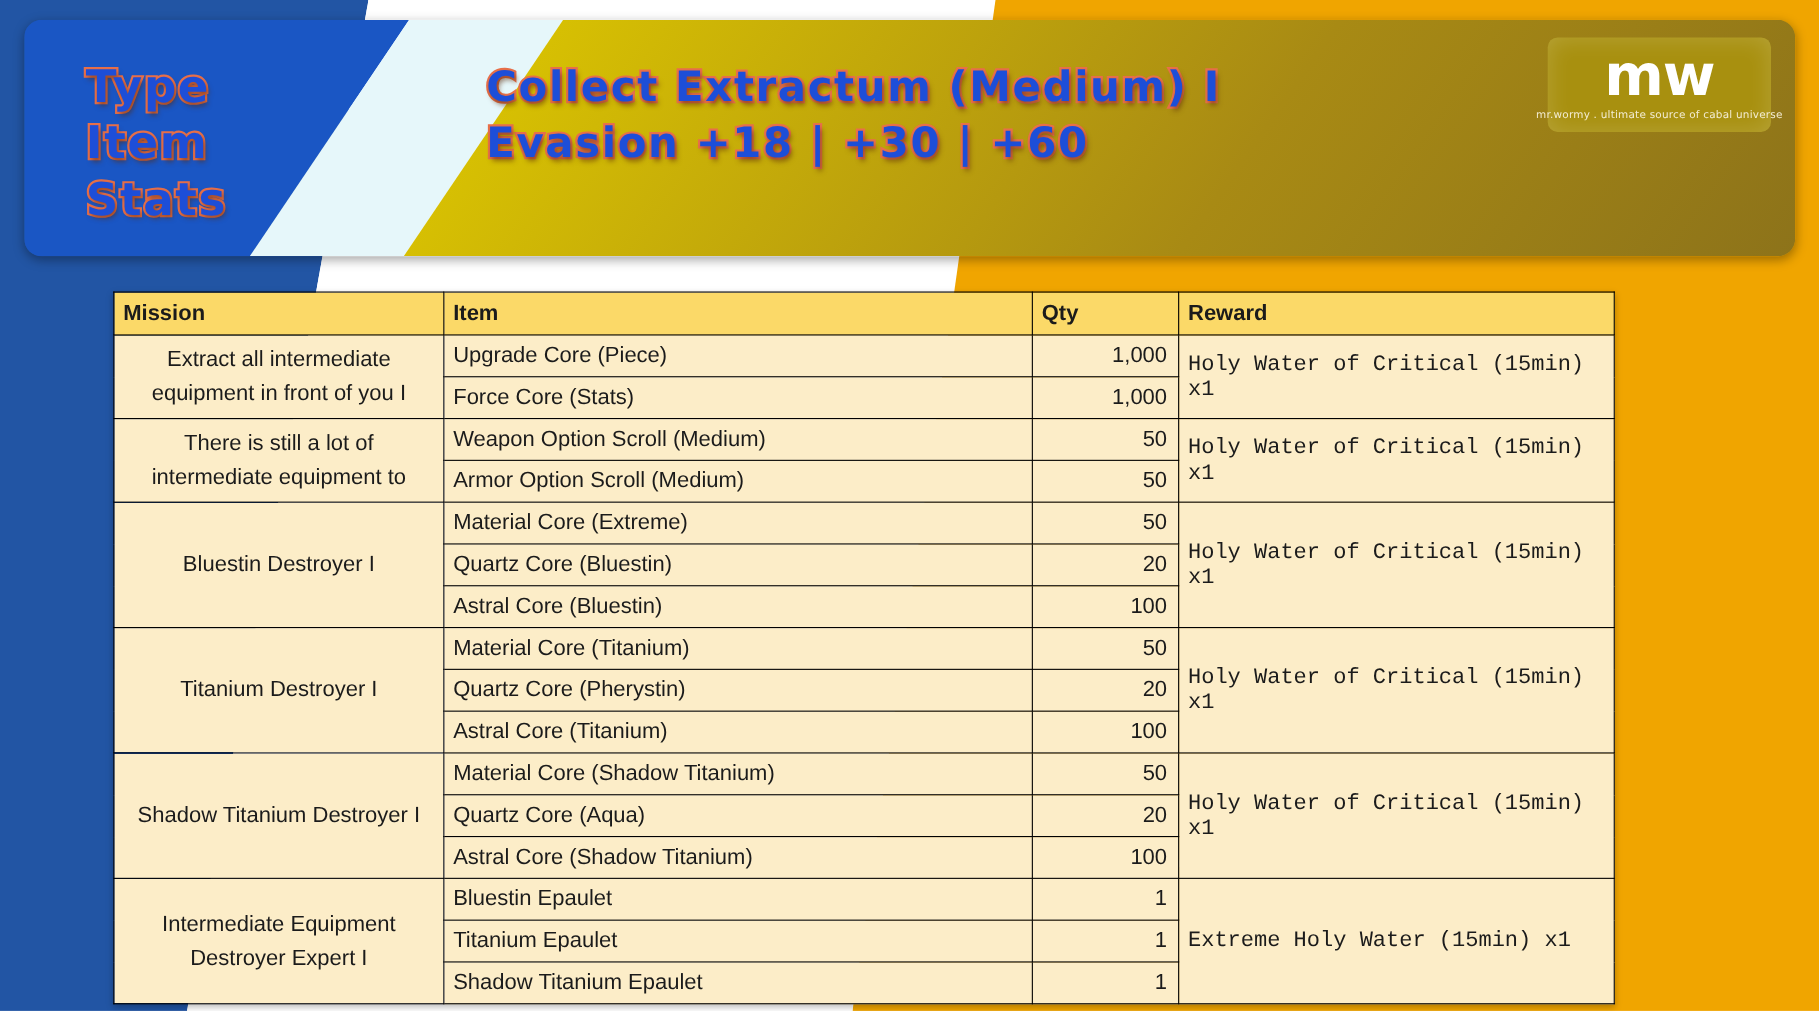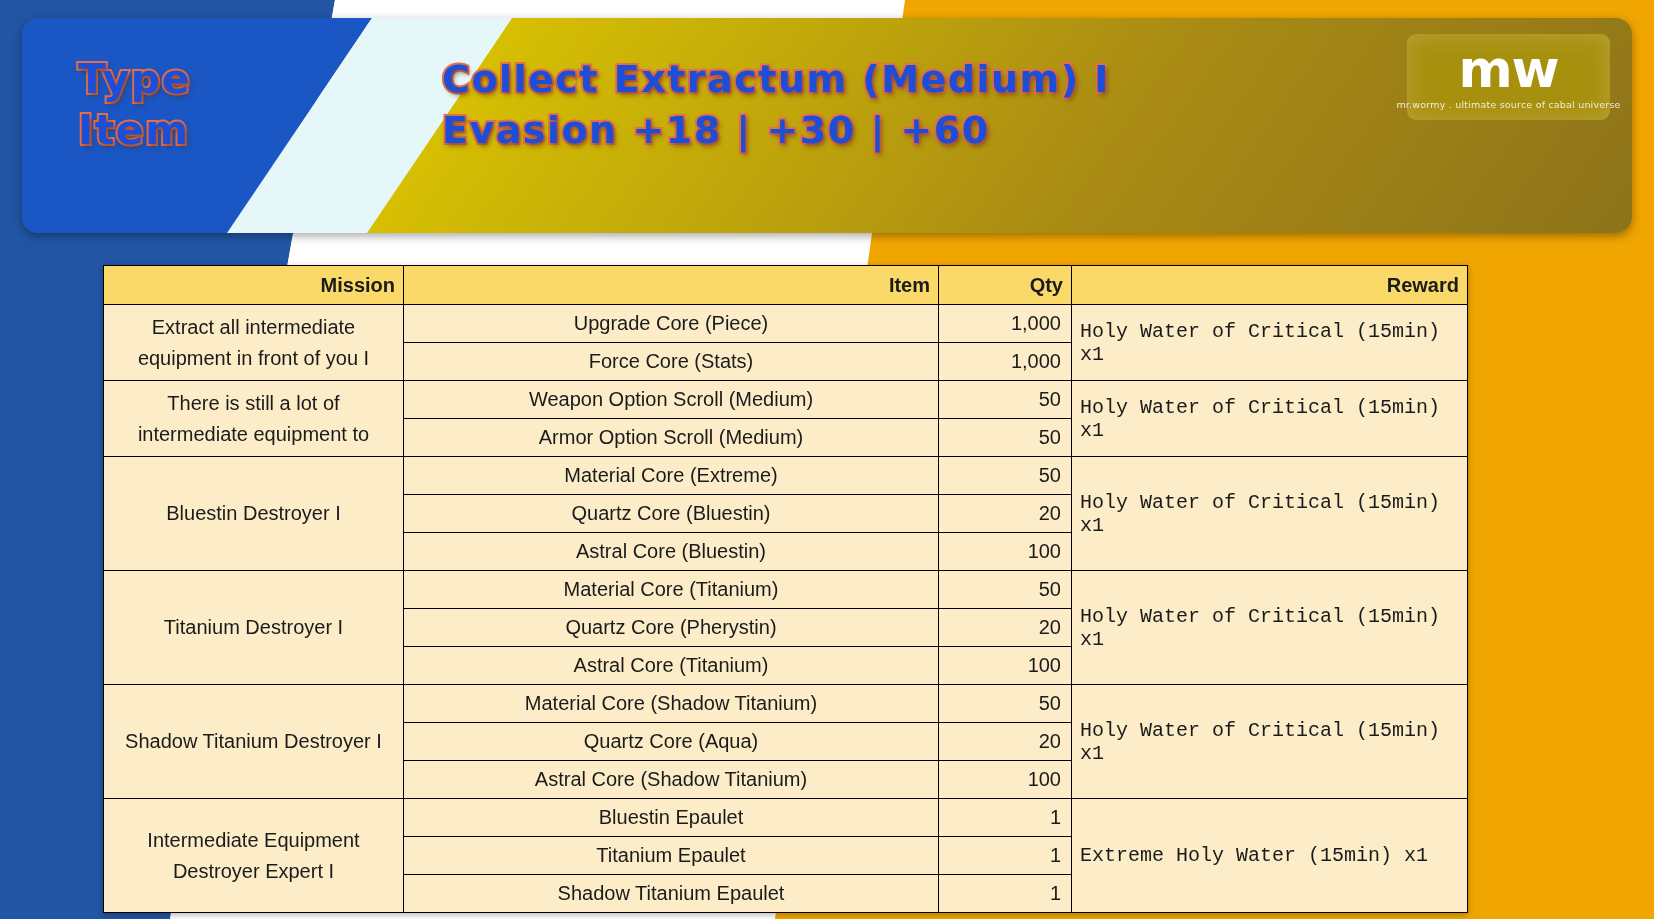--- a/index.html
+++ b/index.html
@@ -171,32 +171,31 @@
     border: 1px solid #000000;
     font-family: "Liberation Sans", sans-serif;
     font-size: 20px;
     color: #1b1b1b;
     padding: 2px 8px;
     background: #fcedc8;
   }
   #quest-table th {
     background: #fbd968;
     font-weight: bold;
-    text-align: right;
+    text-align: left;
     height: 34px;
     font-size: 20px;
   }
   #quest-table td.mission-cell {
     text-align: center;
     vertical-align: middle;
     line-height: 31px;
     overflow: hidden;
   }
   #quest-table td.item-cell {
-    text-align: center;
     vertical-align: middle;
     height: 33px;
   }
   #quest-table td.qty-cell {
     text-align: right;
     vertical-align: middle;
     padding-right: 10px;
   }
   #quest-table td.reward-cell {
     text-align: left;
@@ -218,20 +217,21 @@
 </div>
 
 <div id="header-panel">
   <div class="hp-layer hp-blue"></div>
   <div class="hp-layer hp-pale"></div>
   <div class="hp-layer hp-gold"></div>
 
   <div class="hdr-labels">
     <div class="gm-text">Type</div>
     <div class="gm-text">Item</div>
+    <div class="gm-text">Stats</div>
   </div>
 
   <div class="hdr-values">
     <div class="gm-text sub">Collect Extractum (Medium) I</div>
     <div class="gm-text sub">Evasion +18 | +30 | +60</div>
   </div>
 
   <div id="site-logo">
     <div class="logo-mark">mw</div>
     <div class="logo-tag">mr.wormy . ultimate source of cabal universe</div>

